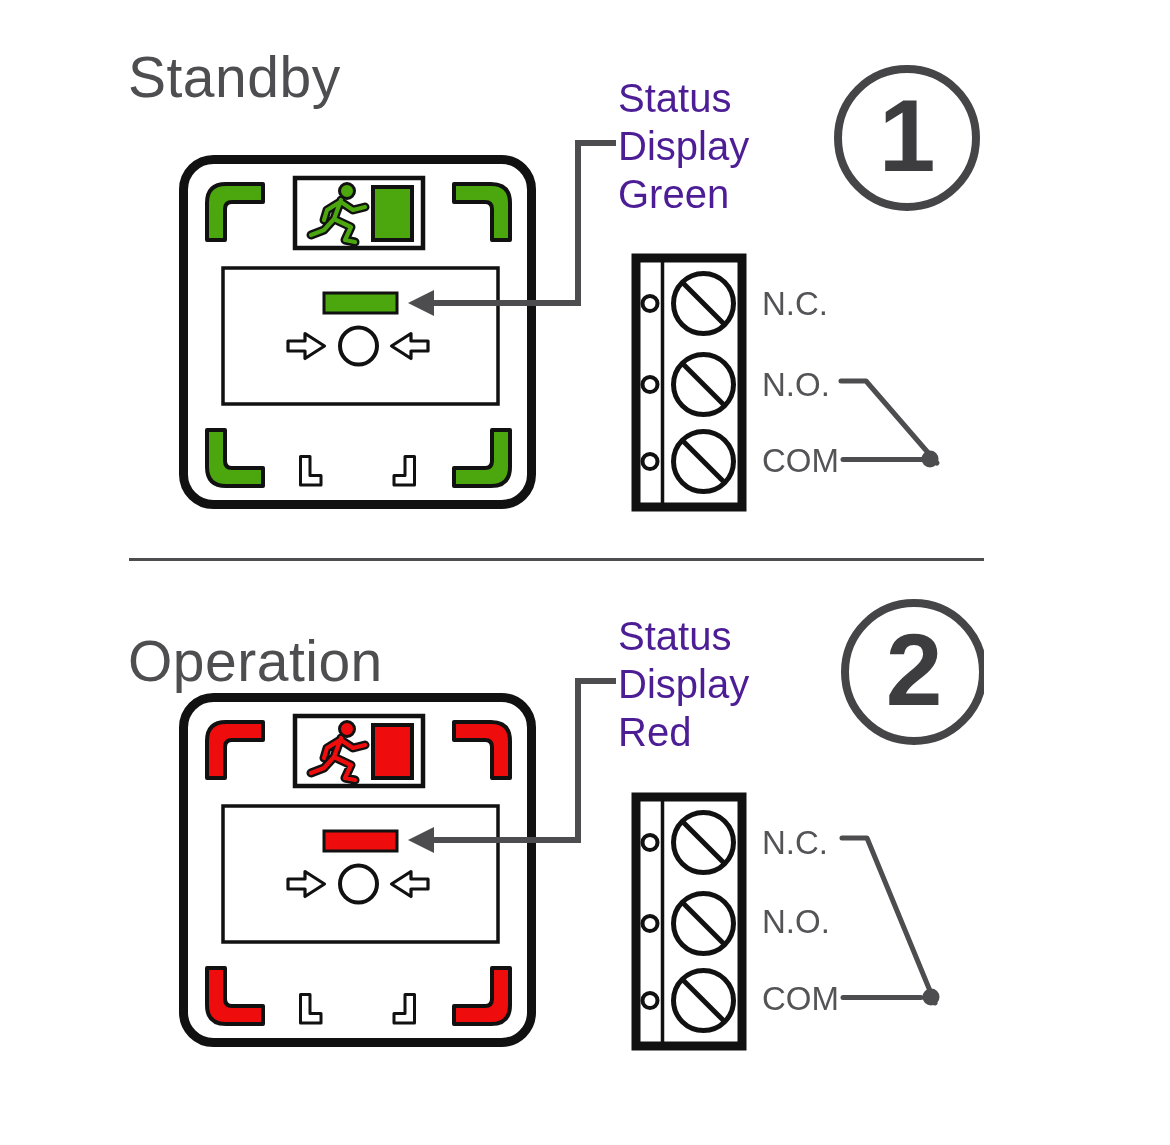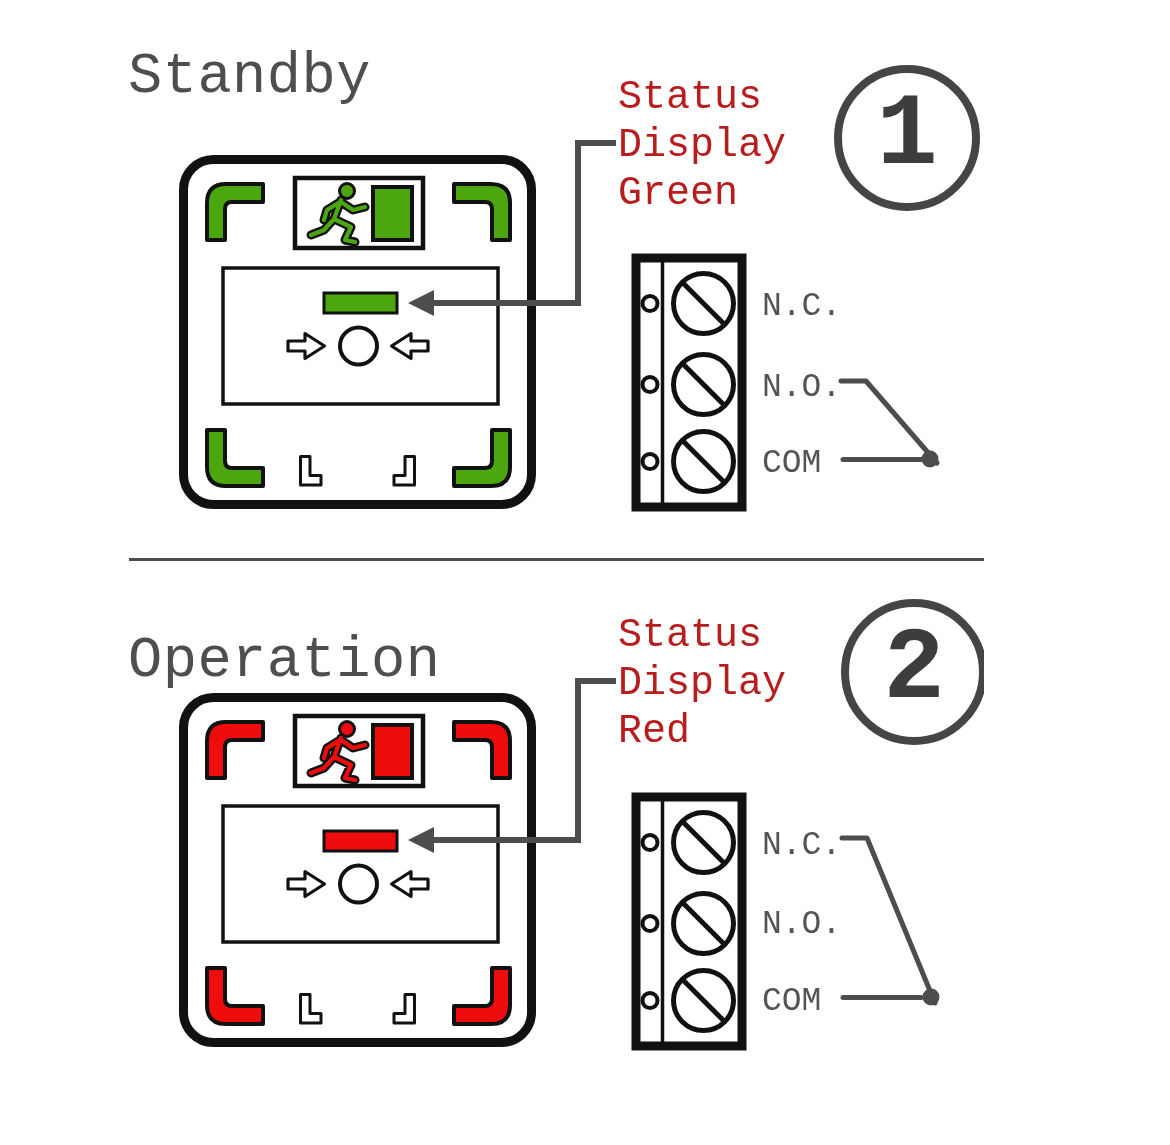--- a/index.html
+++ b/index.html
@@ -1,31 +1,31 @@
 <!DOCTYPE html>
 <html><head>
 <meta charset="utf-8">
 <style>
   html,body { margin:0; padding:0; background:#ffffff; }
   #canvas {
     position:relative; width:984px; height:1145px; background:#ffffff;
-    font-family:Liberation Mono, monospace; overflow:hidden;
+    font-family:Liberation Sans, sans-serif; overflow:hidden;
   }
   .section-svg { position:absolute; left:0; }
   #svg-standby   { top:0; }
   #svg-operation { top:573px; }
   .title {
     position:absolute; font-size:57px; line-height:62px; font-weight:400;
     color:#4e4e50; letter-spacing:0.5px;
   }
   #title-standby   { left:128px; top:46px; }
   #title-operation { left:128px; top:584px;margin-top:46px; }
   .status-label {
     position:absolute; left:618px; font-size:40px; line-height:48px;
-    color:#b91c1c; white-space:pre-line;
+    color:#4c1d95; white-space:pre-line;
   }
   #status-label-1 { top:74px; }
   #status-label-2 { top:612px; }
   .badge {
     position:absolute; width:130px; height:130px; border:8px solid #454548;
     border-radius:50%; background:#ffffff; display:flex; align-items:center;
     justify-content:center;
   }
   #badge-1 { left:834px; top:65px; }
   #badge-2 { left:841px; top:599px; }

